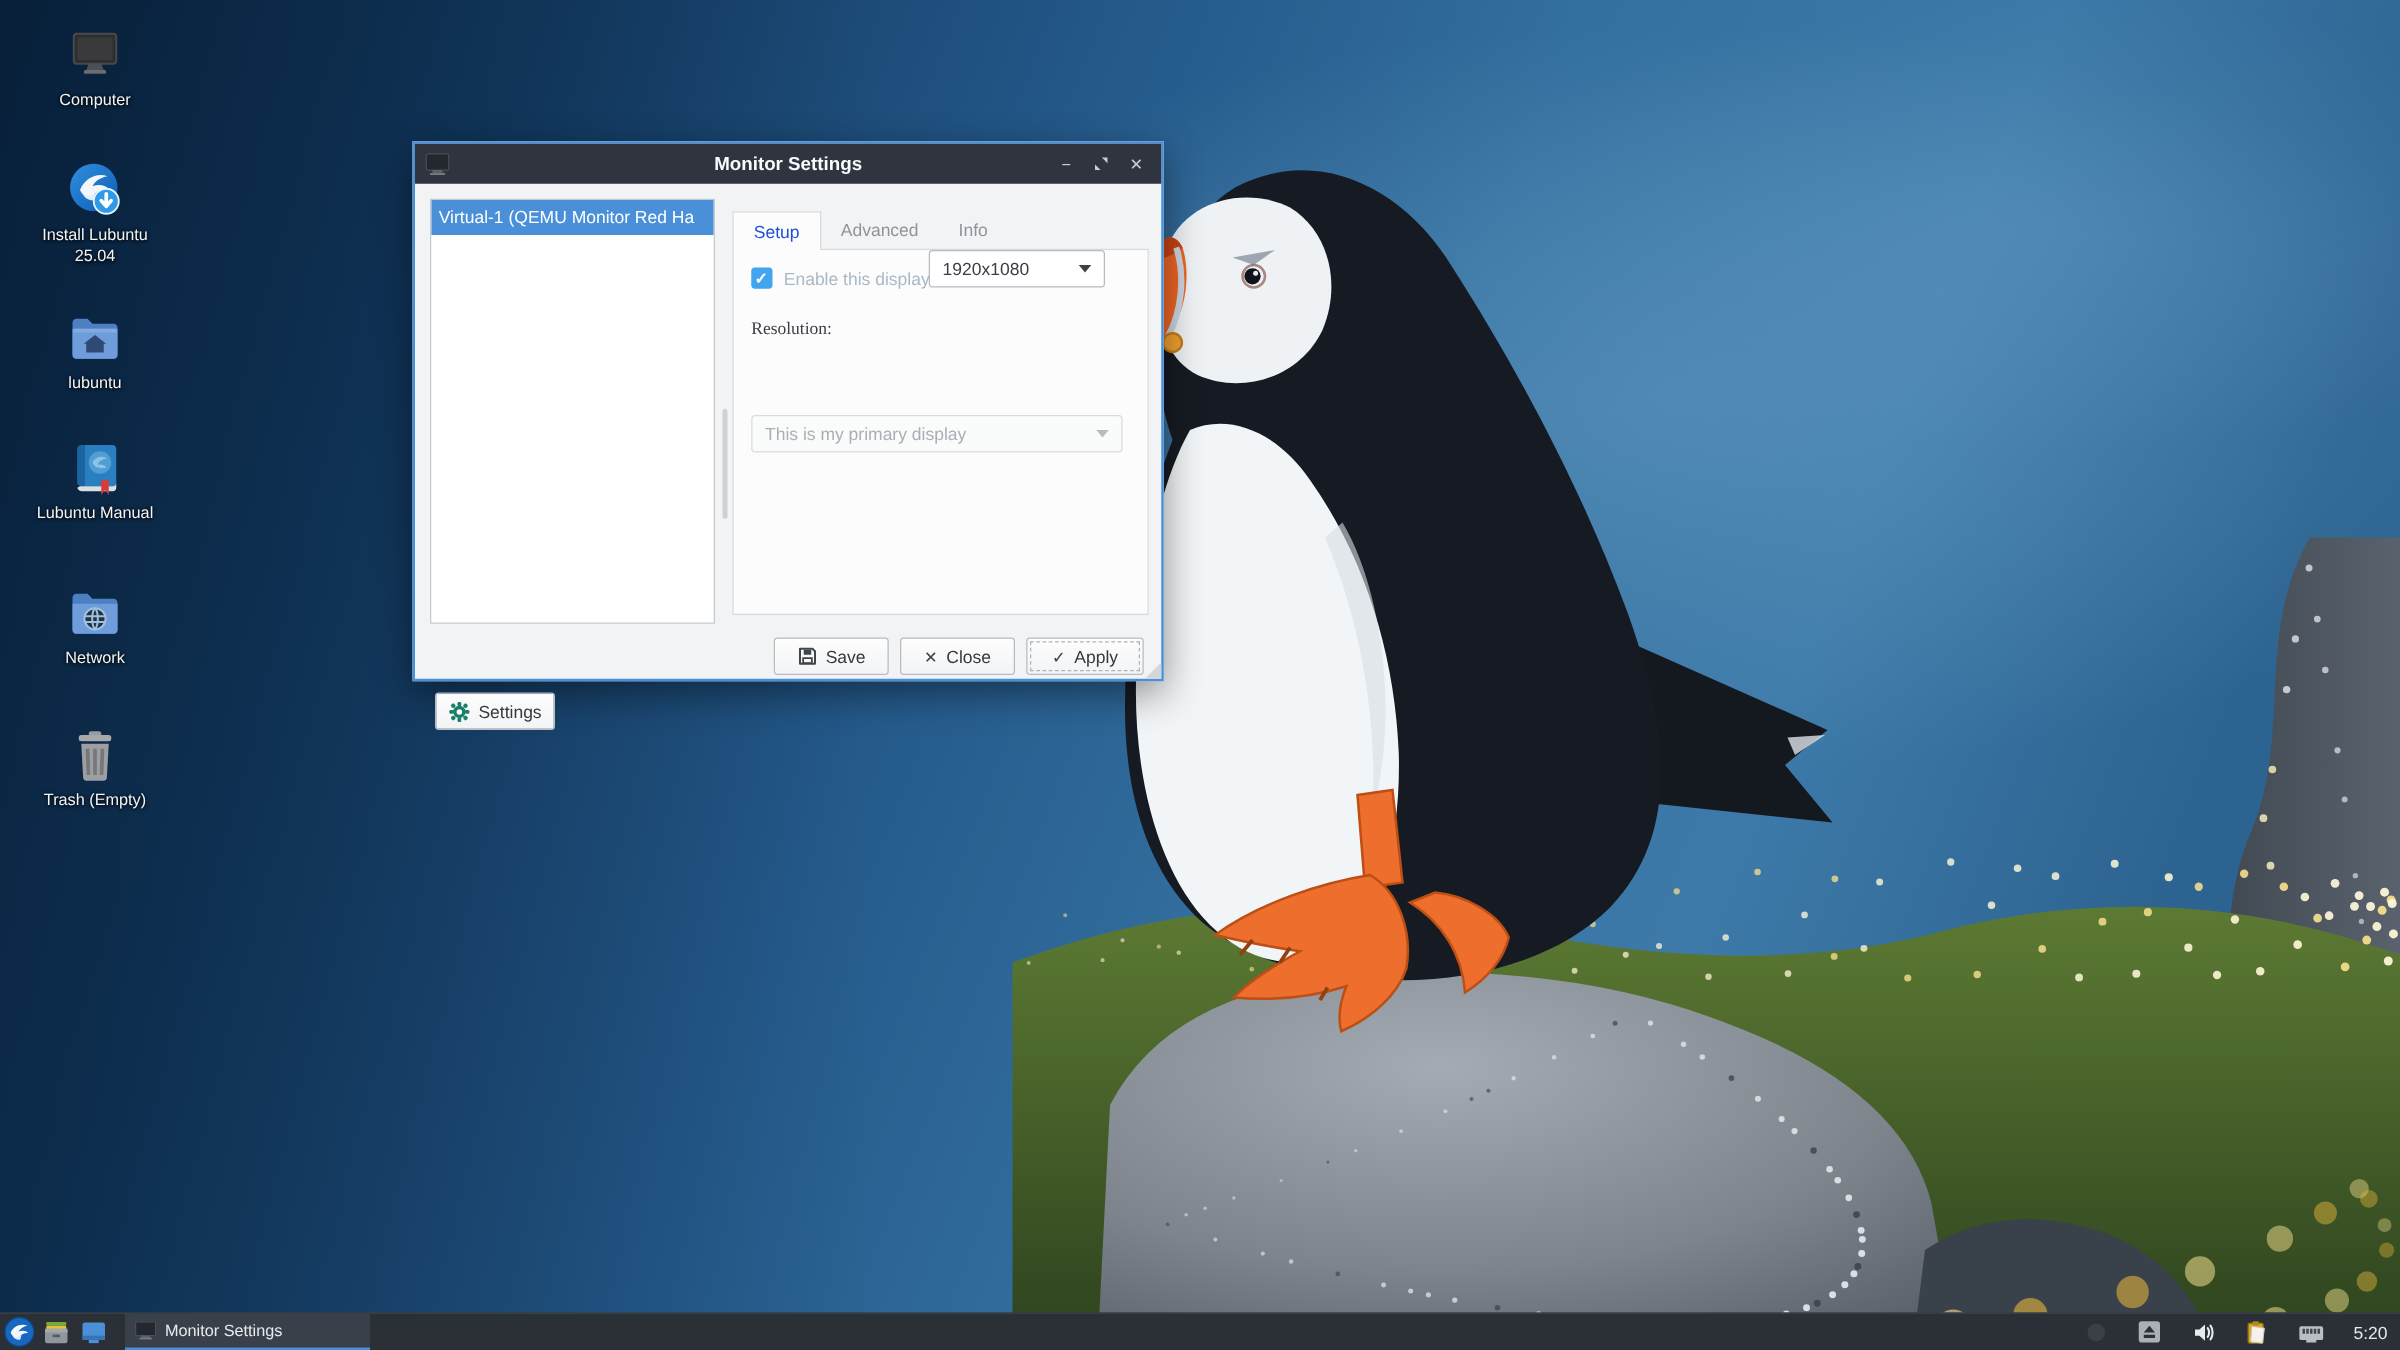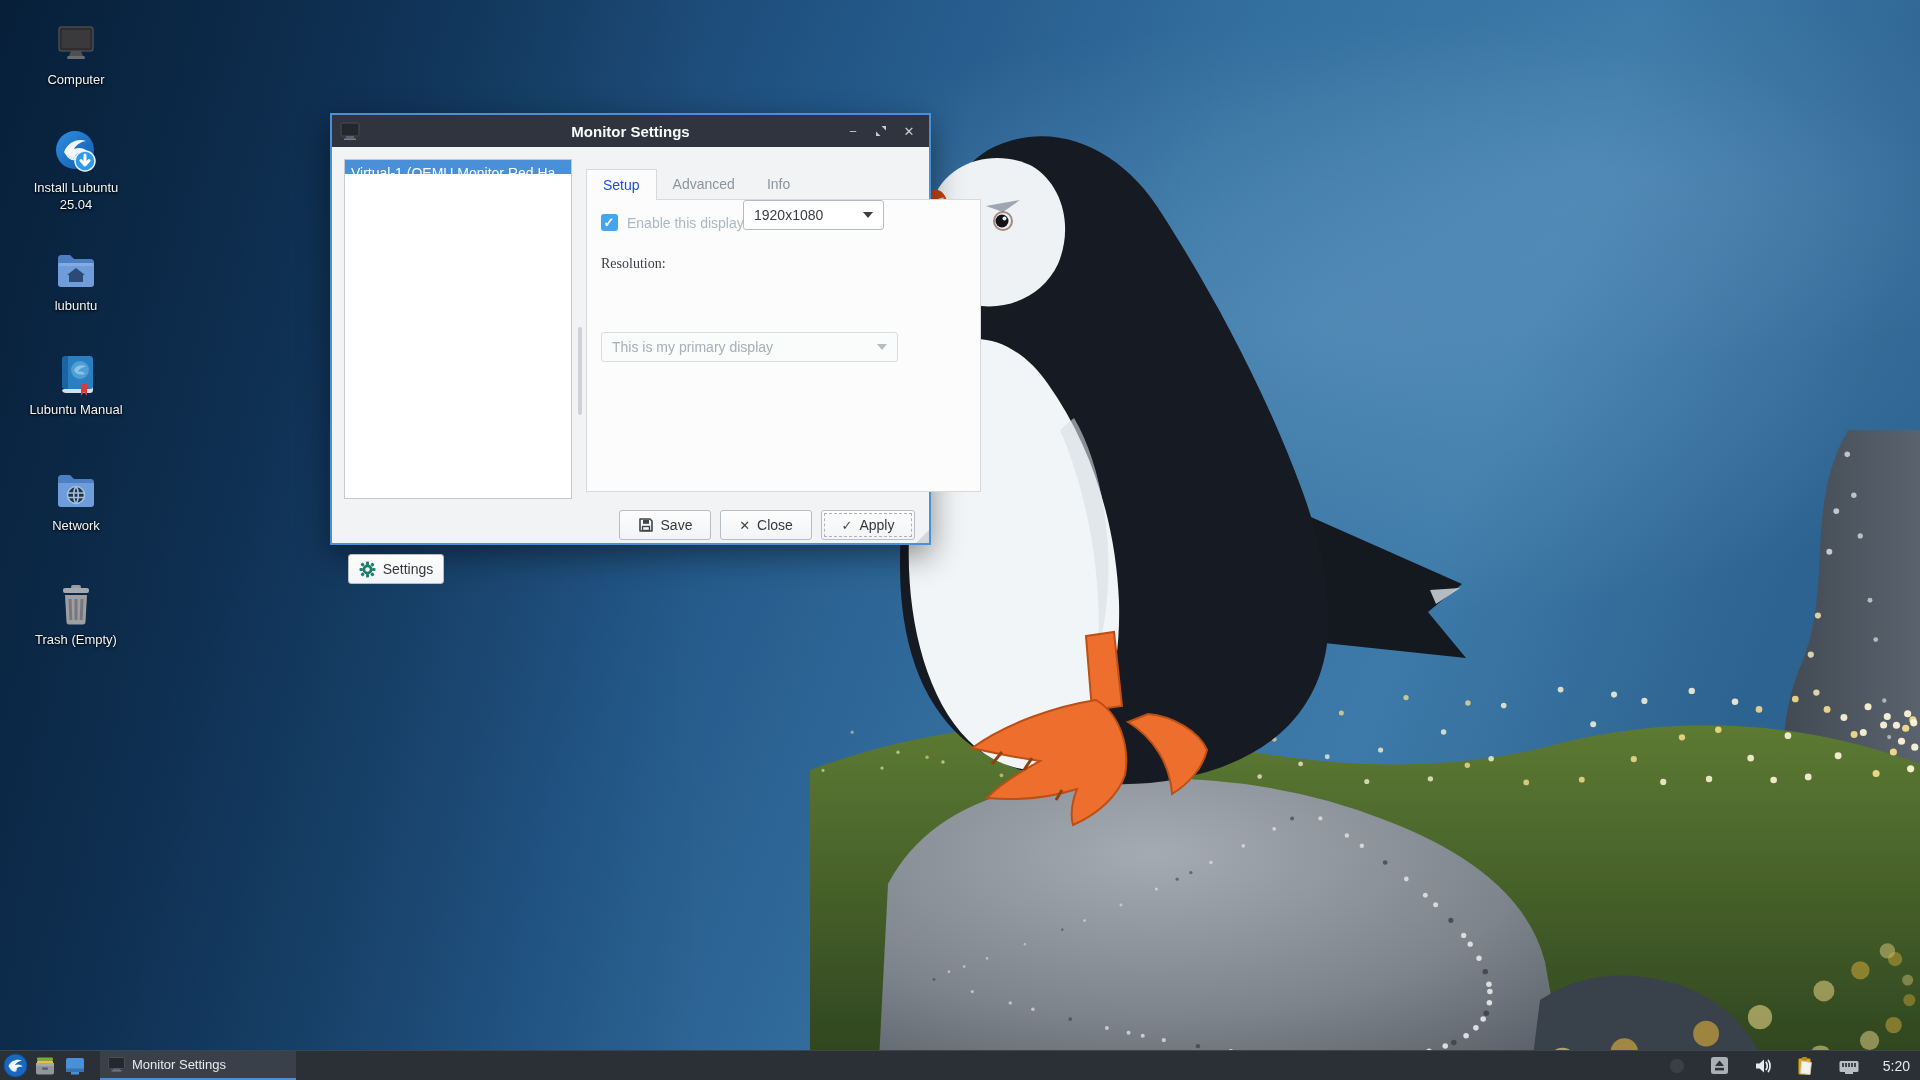--- a/index.html
+++ b/index.html
@@ -22,30 +22,30 @@
               display:flex; align-items:center; }
   .titlebar .win-ico { margin-left:8px; }
   .titlebar .title { position:absolute; left:0; right:0; text-align:center; color:#fafbfc;
                      font-size:15px; font-weight:bold; pointer-events:none; }
   .tb-controls { margin-left:auto; display:flex; align-items:center; gap:8px; padding-right:10px; z-index:2; }
   .tb-btn { width:20px; height:20px; display:flex; align-items:center; justify-content:center;
             color:#c8cdd3; font-size:13px; cursor:pointer; }
 
   .list-panel { position:absolute; left:12px; top:44px; width:228px; height:340px;
                 background:#ffffff; border:1px solid #c4c9ce; overflow:hidden; }
-  .list-item-selected { height:14px; background:#4a90d9; color:#ffffff; font-size:14px;
+  .list-item-selected { height:28px; background:#4a90d9; color:#ffffff; font-size:14px;
                         line-height:26px; padding-left:6px; white-space:nowrap; overflow:hidden; }
   .list-scrollbar { position:absolute; left:246px; top:212px; width:4px; height:88px;
                     background:#ced2d6; border-radius:2px; }
 
   .tabbar { position:absolute; left:254px; top:54px; display:flex; font-size:14px; }
   .tab { padding:0 16px; height:31px; line-height:30px; color:#8d959c; cursor:pointer; }
   .tab.active { background:#fcfcfd; color:#1d4ed8; border:1px solid #d7dadd; border-bottom:none;
                 position:relative; z-index:2; }
-  .tab-frame { position:absolute; left:254px; top:84px; width:395px; height:293px;
+  .tab-frame { position:absolute; left:254px; top:84px; width:333px; height:293px;
                background:#fcfcfd; border:1px solid #d7dadd; }
 
   .chk-row { position:absolute; left:14px; top:14px; display:flex; align-items:center; }
   .checkbox { width:17px; height:17px; background:#41a5f0; border-radius:3px; position:relative; cursor:pointer; }
   .checkbox::after { content:"✓"; position:absolute; left:2.5px; top:0.5px; color:#fff; font-size:13px; font-weight:bold; }
   .chk-label { margin-left:9px; color:#a9b8c4; font-size:14px; }
 
   .res-row { position:absolute; left:14px; top:42px; width:305px; height:30px; display:flex; align-items:flex-end;font-family:Liberation Serif, serif; }
   .res-label { color:#3a3f45; font-size:14px; }
   .combo { height:30px; background:#ffffff; border:1px solid #b5bcc3; border-radius:3px;

